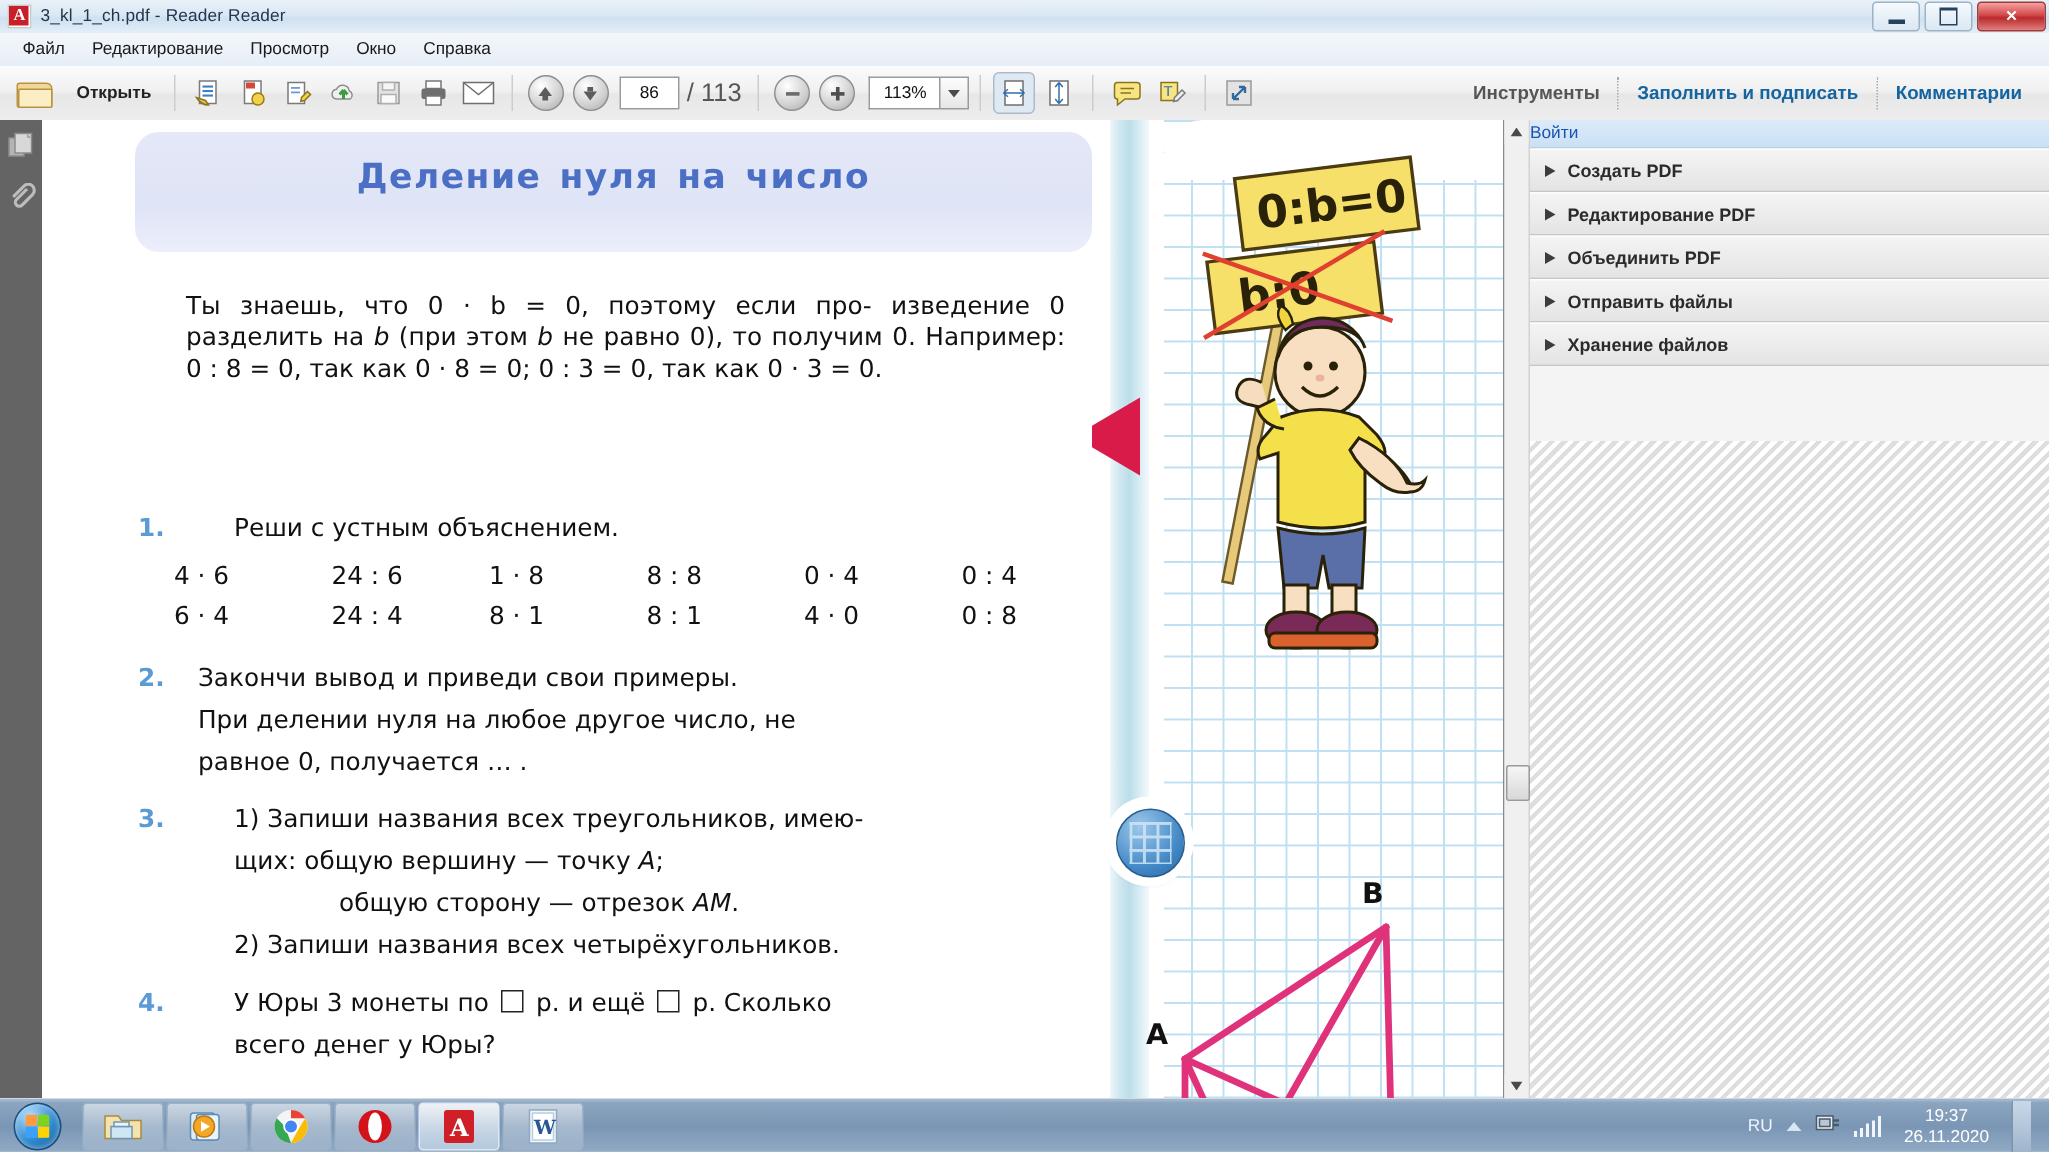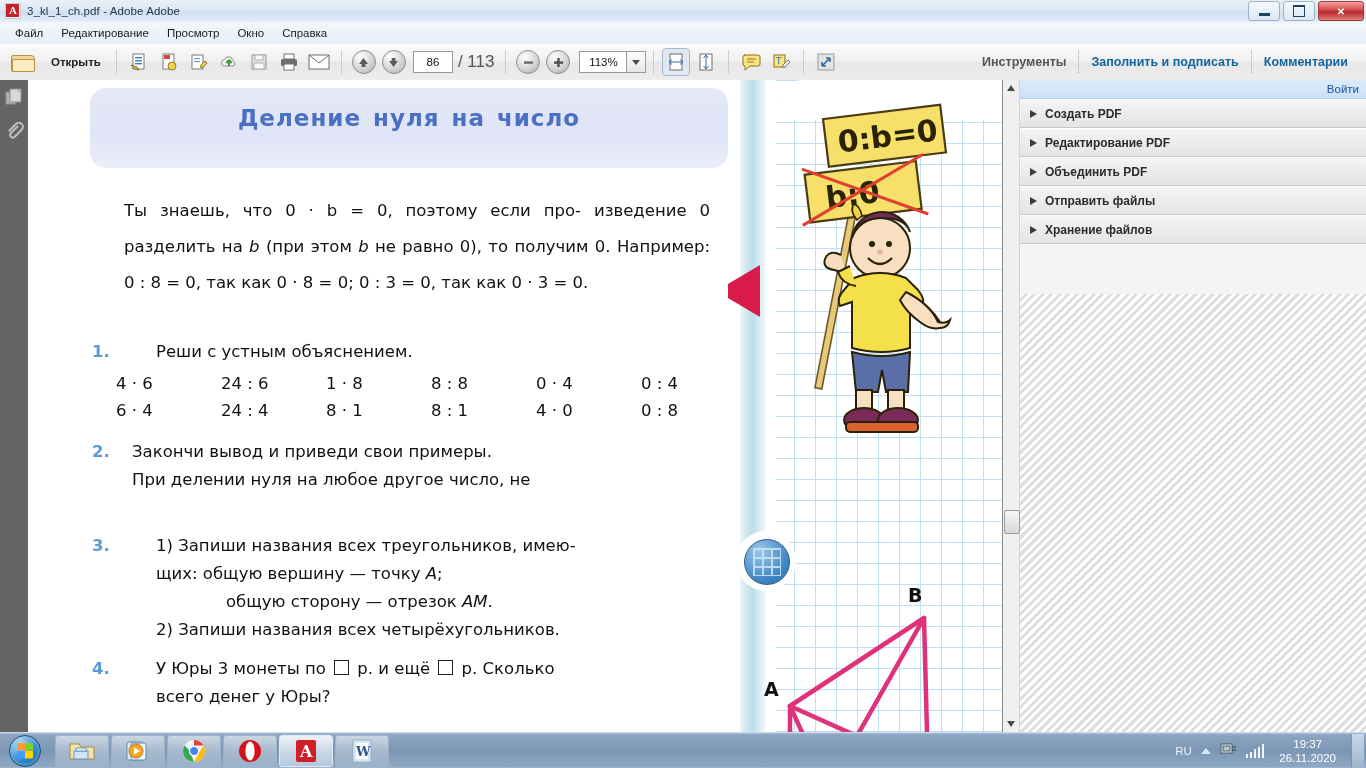--- a/index.html
+++ b/index.html
@@ -86,21 +86,21 @@
     border-radius:16px;
   }
   .chapter-title{
     position:absolute;left:62px;top:25px;width:638px;text-align:center;
     font-size:23px;font-weight:bold;color:#4a6fc4;letter-spacing:1px;
     font-family:"DejaVu Sans", sans-serif;
   }
   .chapter-title span{margin:0 6px;}
 
   .doc-body{position:absolute;left:0;top:0;width:700px;height:700px;color:#111;}
-  .para{position:absolute;left:96px;top:113px;width:586px;font-size:16.5px;line-height:36px;
+  .para{position:absolute;left:96px;top:113px;width:586px;font-size:16.5px;line-height:21px;
     font-family:"DejaVu Sans", sans-serif;text-align:justify;}
   .para .num{font-family:"DejaVu Sans", sans-serif;}
   .ital{font-style:italic;}
 
   .task{position:absolute;display:flex;font-size:16.5px;line-height:28px;font-family:"DejaVu Sans", sans-serif;}
   .tasknum{color:#5b9bd5;font-weight:bold;width:24px;flex:none;}
   .taskbody{flex:1;}
   .exrow{display:flex;font-size:16.5px;font-family:"DejaVu Sans", sans-serif;line-height:27px;}
   .excell{width:105px;flex:none;}
   .sq{display:inline-block;width:13px;height:13px;border:1.4px solid #222;vertical-align:-1px;margin:0 3px;}
@@ -128,21 +128,21 @@
     background-size:9px 9px;opacity:.85;}
 
   .geo-label{position:absolute;font-family:"DejaVu Sans",sans-serif;font-weight:bold;font-size:19px;color:#111;}
 
   
   .toolspanel{position:absolute;left:1002px;top:0;width:364px;height:652px;background:#f1f1f1;border-left:1px solid #8a8a8a;}
   .vscroll{position:absolute;left:0;top:0;width:16px;height:652px;background:#f0f0f0;border-right:1px solid #d2d2d2;}
   .vs-arrow{width:16px;height:16px;display:flex;align-items:center;justify-content:center;background:#f0f0f0;}
   .vs-thumb{position:absolute;left:1px;width:14px;height:22px;background:linear-gradient(180deg,#f6f6f6,#d8d8d8);border:1px solid #9a9a9a;border-radius:2px;}
   .panel-inner{position:absolute;left:17px;top:0;width:347px;height:652px;background:#f4f4f4;}
-  .signin-bar{height:18px;background:linear-gradient(180deg,#dcebfa,#cbe0f5);display:flex;align-items:center;justify-content:flex-end;padding-right:8px;border-bottom:1px solid #b9cfe5;}
+  .signin-bar{height:18px;background:linear-gradient(180deg,#dcebfa,#cbe0f5);display:flex;align-items:center;padding-right:8px;border-bottom:1px solid #b9cfe5;}
   .signin-bar a{font-size:11.5px;color:#1a53b0;text-decoration:none;}
   .acc-item{height:27px;display:flex;align-items:center;gap:8px;padding-left:10px;
     background:linear-gradient(180deg,#f4f4f4,#e4e4e4);border-bottom:1px solid #c7c7c7;border-top:1px solid #fdfdfd;cursor:default;}
   .acc-item .tri{width:0;height:0;border-top:4.5px solid transparent;border-bottom:4.5px solid transparent;border-left:7px solid #3c3c3c;}
   .acc-item .lbl{font-size:12px;font-weight:bold;color:#2b2b2b;}
   .hatch{position:absolute;left:17px;top:214px;width:347px;height:438px;
     background-image:repeating-linear-gradient(135deg,#ffffff 0 3px,#dedede 3px 6px);}
 
   
   .taskbar{position:absolute;left:0;top:732px;width:1366px;height:36px;
@@ -153,40 +153,40 @@
     background:radial-gradient(circle at 34% 28%,#b8e0ff,#2a86cc 55%,#0d4f87);
     border:1px solid #1d4d78;box-shadow:0 0 5px rgba(255,255,255,.6) inset;position:relative;}
   .orb:after{content:"";position:absolute;left:7px;top:7px;width:16px;height:16px;border-radius:2px;
     background:
       linear-gradient(90deg,#ff9a3d 0 47%,transparent 47% 53%,#7ed321 53% 100%) 0 0/100% 47% no-repeat,
       linear-gradient(90deg,#3da0ff 0 47%,transparent 47% 53%,#ffd400 53% 100%) 0 100%/100% 47% no-repeat;}
   .tb-app{width:52px;height:30px;margin:0 1px;border:1px solid #9cb2c8;border-radius:3px;
     background:linear-gradient(180deg,rgba(255,255,255,.55),rgba(255,255,255,.12));
     display:flex;align-items:center;justify-content:center;cursor:default;}
   .tb-app.active{background:linear-gradient(180deg,rgba(255,255,255,.85),rgba(210,228,245,.55));border-color:#dfe9f3;}
-  .tray{margin-left:auto;display:flex;align-items:center;height:36px;padding-right:2px;gap:9px;}
+  .tray{margin-left:auto;display:flex;align-items:center;height:36px;padding-right:12px;gap:9px;}
   .tray .lang{font-size:11.5px;color:#eef4fa;}
   .tray-up{width:0;height:0;border-left:5px solid transparent;border-right:5px solid transparent;border-bottom:6px solid #d8e5f2;}
   .clock{display:flex;flex-direction:column;align-items:center;justify-content:center;line-height:14px;color:#ffffff;font-size:11.5px;padding:0 6px;}
   .showdesk{width:12px;height:34px;background:linear-gradient(180deg,#c9d8e8,#9fb5cb);border-left:1px solid #7d94ac;}
   .bars{display:flex;align-items:flex-end;gap:1.5px;height:14px;}
   .bars i{width:2.5px;background:#f0f6fc;display:block;}
 </style>
 </head>
 <body>
 
 <div class="app">
 
   <div class="titlebar">
     <div class="title-icon">
       <div class="pdfbox"></div>
         <div class="pdfred"></div>
         <div class="pdfa">A</div>
     </div>
-    <div class="title-text">3_kl_1_ch.pdf - Adobe Adobe</div>
+    <div class="title-text">3_kl_1_ch.pdf - Reader Reader</div>
     <div class="winbtns">
       <div class="winbtn">
           <span class="minglyph"></span>
         </div>
       <div class="winbtn">
           <span class="maxglyph"></span>
         </div>
       <div class="winbtn close">✕</div>
     </div>
   </div>
@@ -413,20 +413,21 @@
                 <span class="excell">0 : 8</span>
               </div>
             </div>
           </div>
 
           <div class="task" style="left:64px;top:358px;width:640px;">
             <div class="tasknum">2.</div>
             <div class="taskbody" style="margin-left:16px">
               <div>Закончи  вывод  и  приведи  свои  примеры.</div>
               <div>При  делении  нуля  на  любое  другое  число,  не</div>
+              <div>равное  0,  получается … .</div>
             </div>
           </div>
 
           <div class="task" style="left:64px;top:452px;width:650px;">
             <div class="tasknum">3.</div>
             <div class="taskbody" style="margin-left:40px">
               <div>1)  Запиши  названия  всех  треугольников,  имею-</div>
               <div><span>щих:     общую  вершину  —  точку  </span><span class="ital">А</span><span>;</span></div>
               <div style="margin-left:70px"><span>общую  сторону  —  отрезок  </span><span class="ital">АМ</span><span>.</span></div>
               <div>2)  Запиши  названия  всех  четырёхугольников.</div>

